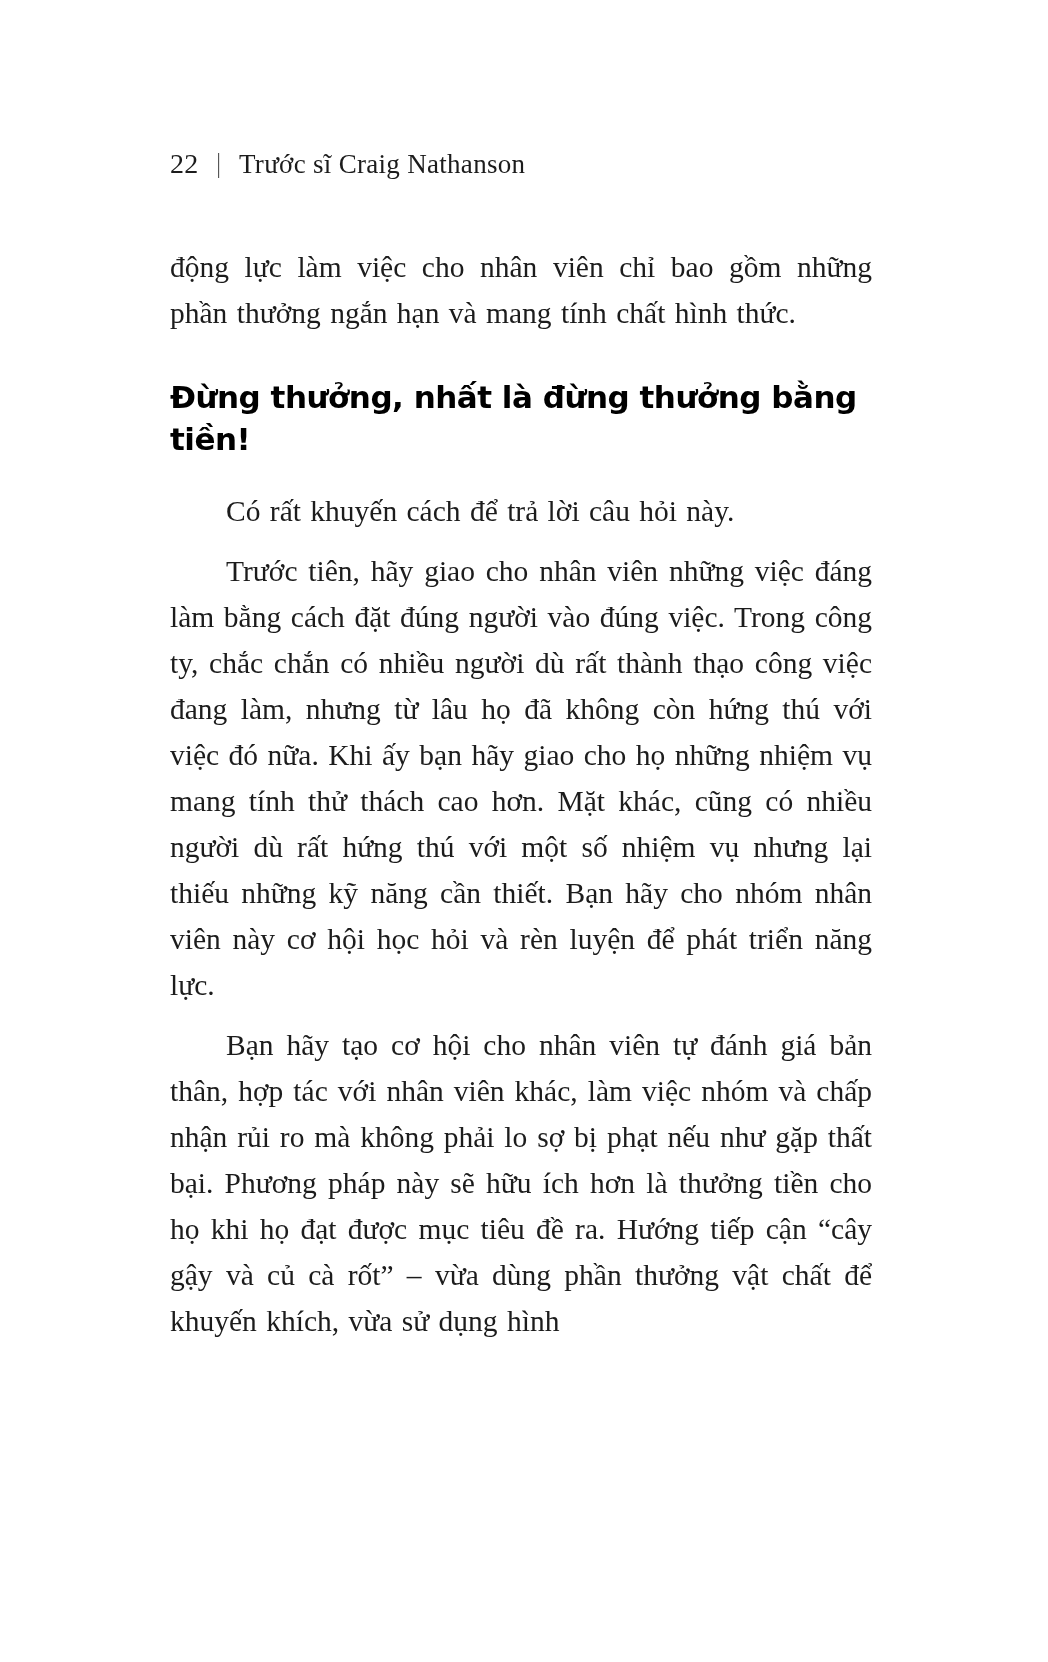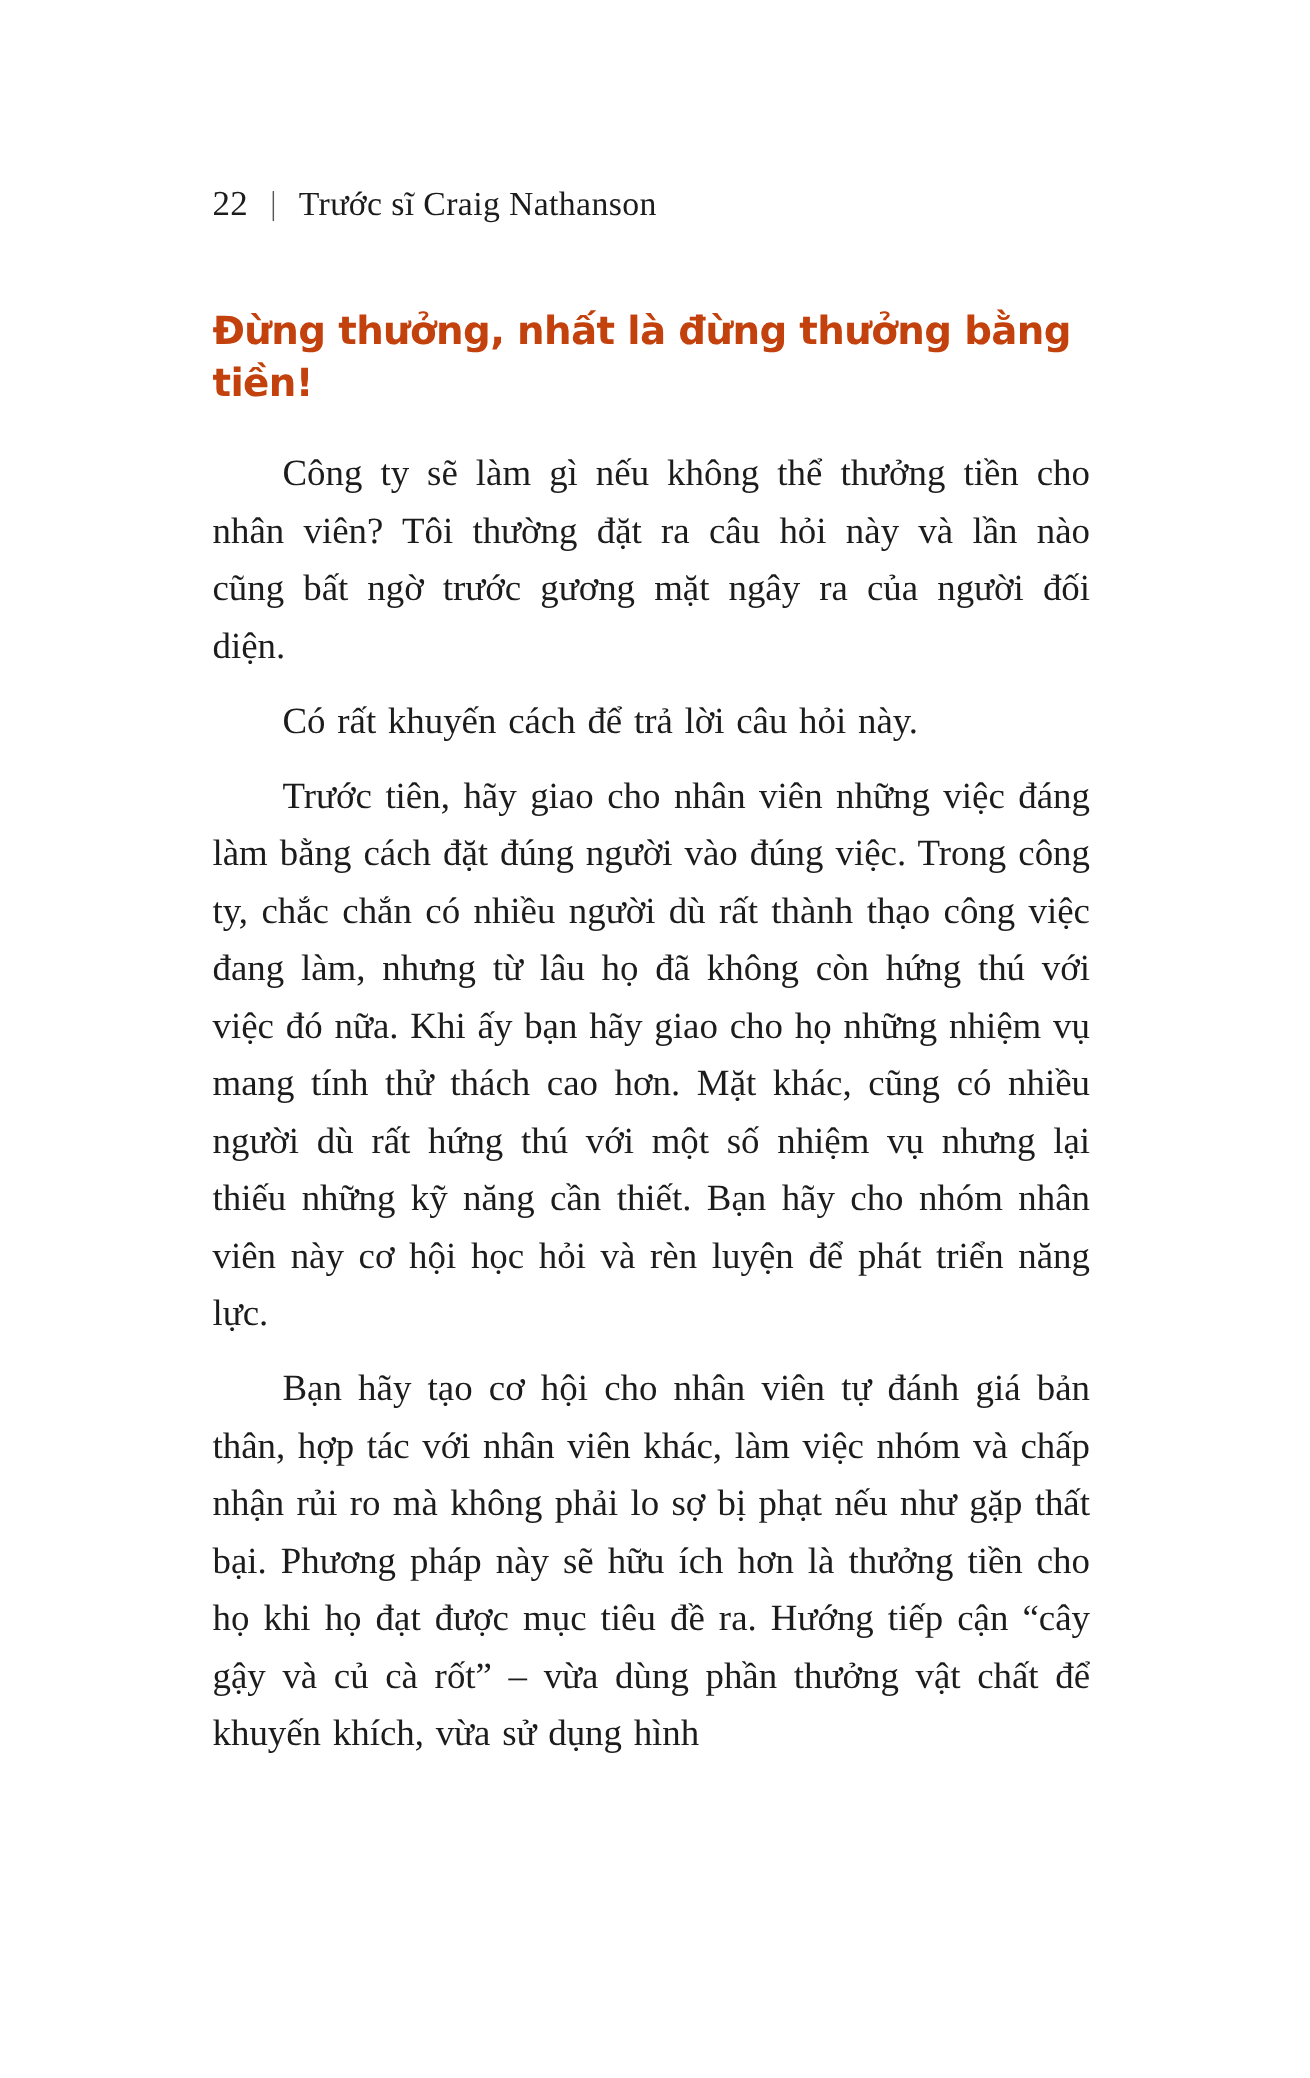--- a/index.html
+++ b/index.html
@@ -52,43 +52,43 @@
     text-indent: 0;
   }
   .body-text p.indent {
     text-indent: 56px;
   }
   .section-heading {
     font-family: "DejaVu Sans", sans-serif;
     font-weight: 700;
     font-size: 31px;
     line-height: 42px;
-    color: #c2410c;
+    color: #000000;
     margin: 40px 0 28px 0;
     letter-spacing: -0.5px;
     text-align: left;
   }
 </style>
 </head>
 <body>
 
 <div class="book-page">
 
   <header class="page-header">
     <span class="page-number">22</span>
     <span class="header-separator">|</span>
     <span class="running-author">Trước sĩ Craig Nathanson</span>
   </header>
 
   <main class="body-text">
 
+    <p class="no-indent">động lực làm việc cho nhân viên chỉ bao gồm những phần thưởng ngắn hạn và mang tính chất hình thức.</p>
 
     <h2 class="section-heading">Đừng thưởng, nhất là đừng thưởng bằng tiền!</h2>
 
-    <p class="indent">Công ty sẽ làm gì nếu không thể thưởng tiền cho nhân viên? Tôi thường đặt ra câu hỏi này và lần nào cũng bất ngờ trước gương mặt ngây ra của người đối diện.</p>
 
     <p class="indent">Có rất khuyến cách để trả lời câu hỏi này.</p>
 
     <p class="indent">Trước tiên, hãy giao cho nhân viên những việc đáng làm bằng cách đặt đúng người vào đúng việc. Trong công ty, chắc chắn có nhiều người dù rất thành thạo công việc đang làm, nhưng từ lâu họ đã không còn hứng thú với việc đó nữa. Khi ấy bạn hãy giao cho họ những nhiệm vụ mang tính thử thách cao hơn. Mặt khác, cũng có nhiều người dù rất hứng thú với một số nhiệm vụ nhưng lại thiếu những kỹ năng cần thiết. Bạn hãy cho nhóm nhân viên này cơ hội học hỏi và rèn luyện để phát triển năng lực.</p>
 
     <p class="indent">Bạn hãy tạo cơ hội cho nhân viên tự đánh giá bản thân, hợp tác với nhân viên khác, làm việc nhóm và chấp nhận rủi ro mà không phải lo sợ bị phạt nếu như gặp thất bại. Phương pháp này sẽ hữu ích hơn là thưởng tiền cho họ khi họ đạt được mục tiêu đề ra. Hướng tiếp cận “cây gậy và củ cà rốt” – vừa dùng phần thưởng vật chất để khuyến khích, vừa sử dụng hình</p>
 
   </main>
 
 </div>

